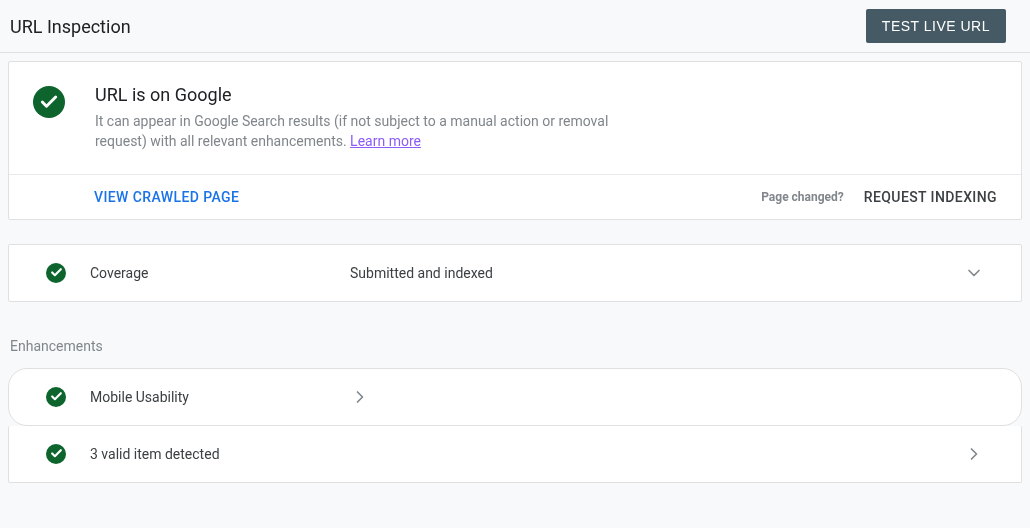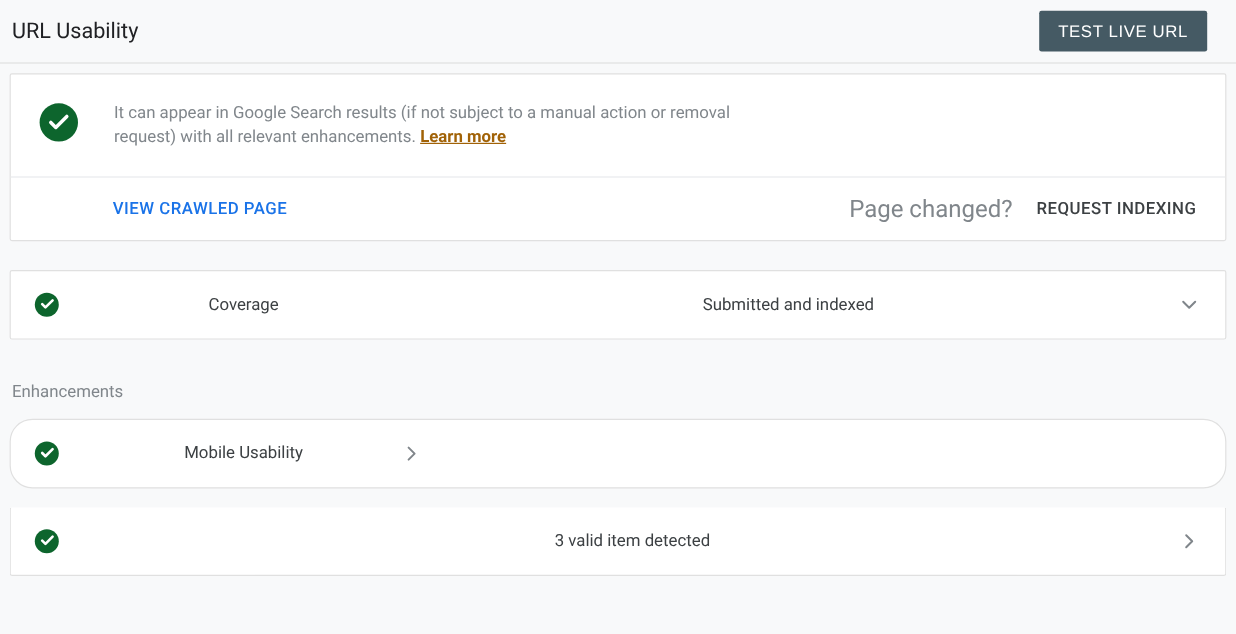--- a/index.html
+++ b/index.html
@@ -74,62 +74,61 @@
       color: #202124;
       margin-bottom: 6px;
     }
     .status-text p {
       font-size: 14px;
       color: #80868b;
       line-height: 1.45;
       max-width: 560px;
     }
     .status-text a {
-      color: #a16207;
+      color: #8b5cf6;
       text-decoration: underline;
-      font-weight: bold;
     }
     .card-footer {
       border-top: 1px solid #e8eaed;
       display: flex;
       align-items: center;
       padding: 14px 24px 14px 85px;
     }
     .footer-link {
       color: #1a73e8;
       font-size: 14px;
       font-weight: 500;
       letter-spacing: 0.4px;
       cursor: pointer;
     }
     .footer-spacer {
       flex: 1;
     }
     .footer-question {
       color: #80868b;
-      font-size: 20px;
+      font-size: 12px;
       margin-right: 20px;
+      font-weight: bold;
     }
     .footer-action {
       color: #3c4043;
       font-size: 14px;
       font-weight: 500;
       letter-spacing: 0.4px;
       cursor: pointer;
     }
     .row-card {
       background: #fff;
       border: 1px solid #e0e0e0;
       border-radius: 2px;
       display: flex;
       align-items: center;
-      padding: 18px 20px;
-      cursor: pointer;
-      margin-bottom: 16px;
-      text-align: center;
+      padding: 18px 37px;
+      cursor: pointer;
+      margin-bottom: 0;
     }
     .row-card + .row-card {
       border-top: none;
     }
     .enhancements-group .row-card:first-of-type {
       margin-top: 0;
       border-radius: 19px;
     }
     .small-check {
       width: 20px;
@@ -175,34 +174,35 @@
       margin-bottom: 36px;
     }
     .enhancements-group {
       margin-bottom: 0;
     }
   </style>
 </head>
 <body>
 
 <div class="header">
-  <div class="header-title">URL Usability</div>
+  <div class="header-title">URL Inspection</div>
   <button class="test-live-btn">TEST LIVE URL</button>
 </div>
 
 <div class="content">
 
   <div class="card">
     <div class="main-status">
       <div class="big-check">
         <svg viewBox="0 0 24 24" fill="none" stroke="#fff" stroke-width="3.5" stroke-linecap="round" stroke-linejoin="round">
           <polyline points="4 12 9 17 20 6"></polyline>
         </svg>
       </div>
       <div class="status-text">
+        <h2>URL is on Google</h2>
         <p><span>It can appear in Google Search results (if not subject to a manual action or removal request) with all relevant enhancements. </span><a href="#">Learn more</a></p>
       </div>
     </div>
     <div class="card-footer">
       <span class="footer-link">VIEW CRAWLED PAGE</span>
       <span class="footer-spacer"></span>
       <span class="footer-question">Page changed?</span>
       <span class="footer-action">REQUEST INDEXING</span>
     </div>
   </div>

